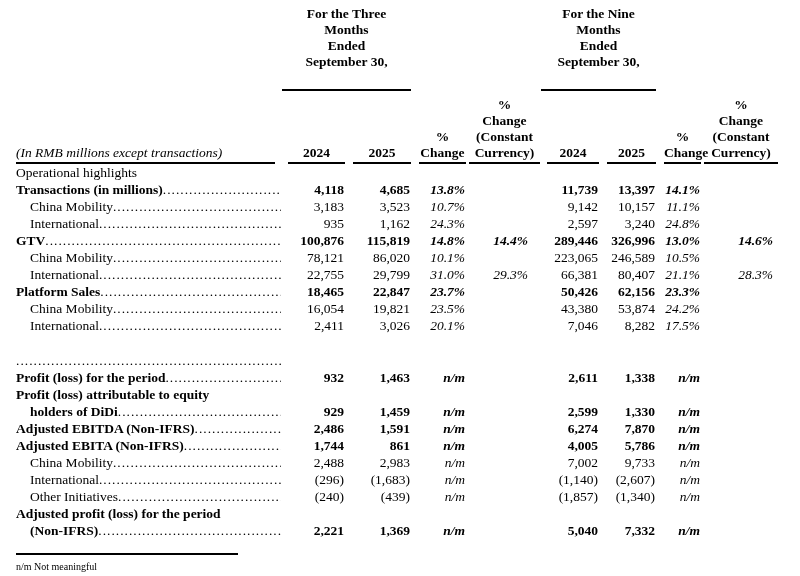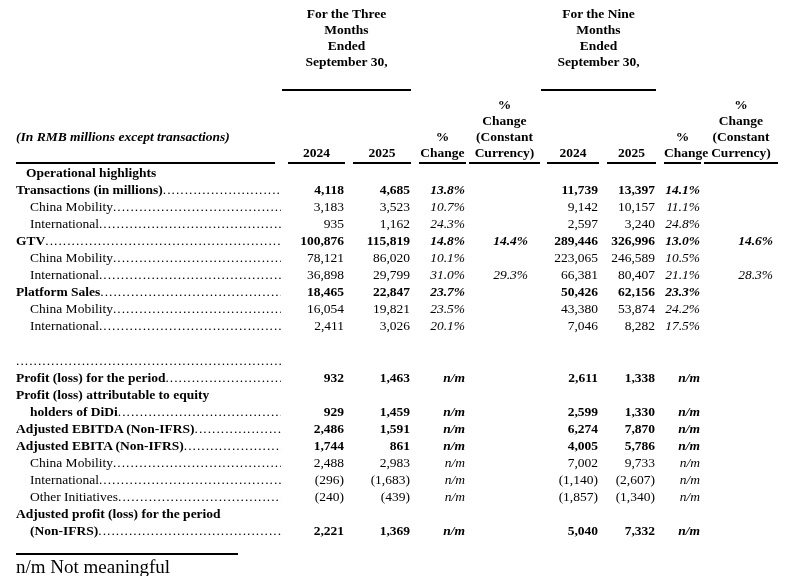--- a/index.html
+++ b/index.html
@@ -11,42 +11,42 @@
 
   table { border-collapse:collapse; table-layout:fixed; width:762px; font-size:13.5px; }
   th, td { padding:0; margin:0; font-weight:400; vertical-align:bottom; }
 
   
   .hb { border-bottom:2px solid #000; white-space:pre-line; line-height:16px; }
   th.group .hb { text-align:center; font-weight:700; margin:0 1px; padding-bottom:19px; }
   tr.h2 th { padding-top:6px; }
   th.num-h .hb { text-align:center; font-weight:700; margin-left:7px; margin-right:1px; padding-bottom:1px; }
   th.cch .hb { margin-left:2px; margin-right:0; }
-  th.lblhead .hb { text-align:left; font-style:italic; font-weight:700; margin-right:6px; padding-bottom:17px; }
+  th.lblhead .hb { text-align:left; font-style:italic; font-weight:400; margin-right:6px; padding-bottom:1px; }
 
   
   td { line-height:17px; }
   td.num { text-align:right; padding-right:2px; white-space:nowrap; }
   td.pct { font-style:italic; }
   td.cc3 { padding-right:12px; }
   td.cc9 { padding-right:5px;margin-top:11px; }
   tr.bold td.num, tr.bold .lt { font-weight:700; }
-  tr.section .lt { font-weight:700;margin-left:10px; }
+  tr.section .lt { font-weight:400; }
   .lblcell .wrap { display:flex; align-items:baseline; }
   .lt { white-space:nowrap; }
   .leader { flex:1 1 auto; overflow:hidden; white-space:nowrap; font-weight:400; }
   .leader::after { content:"........................................................................................................................"; letter-spacing:1px; }
   tr.no-dots .leader::after { content:""; }
   tr.sub .wrap, tr.cont .wrap { padding-left:14px; }
   tr.spacer td { height:18px; }
 
   
   .footnote { margin-top:14px; }
   .footnote .rule { width:222px; border-top:2px solid #000; }
-  .footnote .fn-text { font-size:19px; line-height:17px; padding-top:3px; }
+  .footnote .fn-text { font-size:10px; line-height:17px; padding-top:3px; }
 </style>
 </head>
 <body>
 
 <div class="page">
   <table>
     <colgroup>
       <col style="width:265px">
       <col style="width:65px">
         <col style="width:66px">
@@ -210,21 +210,21 @@
     <td class="num pct">10.5%</td>
     <td class="num pct cc9"></td>
   </tr>
         <tr class="sub">
     <td class="lblcell">
       <div class="wrap">
         <span class="lt">International</span>
         <span class="leader"></span>
       </div>
     </td>
-    <td class="num">36,898</td>
+    <td class="num">22,755</td>
     <td class="num">29,799</td>
     <td class="num pct">31.0%</td>
     <td class="num pct cc3">29.3%</td>
     <td class="num">66,381</td>
     <td class="num">80,407</td>
     <td class="num pct">21.1%</td>
     <td class="num pct cc9">28.3%</td>
   </tr>
         <tr class="bold">
     <td class="lblcell">

